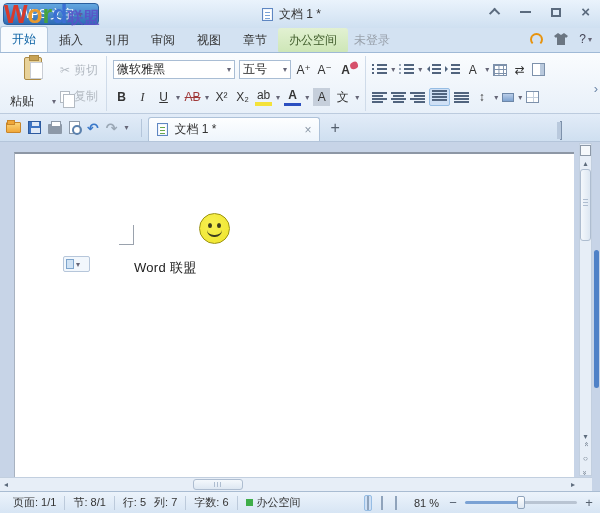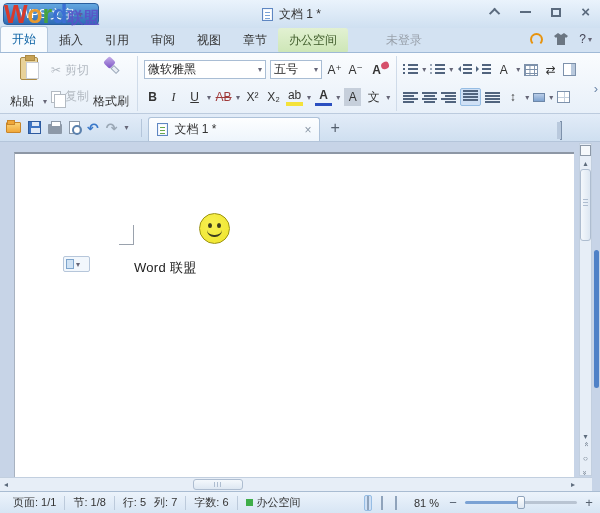--- a/index.html
+++ b/index.html
@@ -30,33 +30,33 @@
   .watermark { position:absolute; left:4px; top:2px; z-index:60; pointer-events:none; line-height:1; }
   .wm-line1 { font-size:25px; font-weight:bold; letter-spacing:0; }
   .wm-cn { font-size:16px; opacity:.85; }
   .wm-url { font-size:15px; font-weight:bold; color:#1717d8; text-decoration:underline; margin-top:-4px; }
 
   
   .menurow { position:relative; height:24px; display:flex; align-items:center; font-size:12px; }
   .mtab { padding:4px 11px; color:#333; white-space:nowrap; }
   .mtab.active { background:#f7fbfe; border:1px solid #b3c7dc; border-bottom:2px solid #25a3dd; border-radius:3px 3px 0 0; color:#0b62a4; }
   .mtab.green { background:linear-gradient(#e2f1d2,#cde6b6); border-radius:3px; color:#3d5a28; }
-  .login { color:#9aa2ac; margin-left:32px; padding:4px 6px; }
+  .login { color:#9aa2ac; margin-left:0; padding:4px 6px; }
   .menu-icons { position:absolute; right:8px; top:4px; display:flex; gap:11px; align-items:center; }
   .ic-refresh { width:13px; height:13px; border:2px solid #e8930c; border-radius:50%; border-bottom-color:transparent; }
   .ic-shirt { width:14px; height:12px; fill:#6b7682; }
   .helpq { font-size:12px; color:#445; display:flex; gap:2px; align-items:center; }
   .dd { font-size:8px; color:#667; }
 
   
   .ribbon { position:relative; height:62px; background:linear-gradient(#fafcfe,#e8f0f9);
             border-top:1px solid #9fb9d6; border-bottom:1px solid #bccbde; display:flex; padding:3px 2px 2px 6px; font-size:12px; }
   .rgroup { border-right:1px solid #cfdbe9; padding:0 6px 0 2px; margin-right:4px; display:flex; }
   .rcol { display:flex; flex-direction:column; align-items:center; justify-content:space-between; padding:1px 2px; }
-  .rlabel { font-size:12px; color:#333; display:flex; align-items:center; gap:9px; }
+  .rlabel { font-size:12px; color:#333; display:flex; align-items:center; gap:18px; }
   .dis { color:#b3bac2; }
   .smallrow { display:flex; align-items:center; gap:4px; font-size:12px; height:18px; }
 
   .ic-clipboard { position:relative; width:18px; height:23px; background:#e8d29a; border:1px solid #ab8a45; border-radius:2px; }
   .ic-clipboard:before { content:""; position:absolute; left:4px; top:-3px; width:8px; height:4px; background:#c7a254; border:1px solid #ab8a45; }
   .ic-clipboard:after { content:""; position:absolute; left:5px; top:4px; width:11px; height:15px; background:#fff; border:1px solid #c9cdd4; }
   .ic-copy { position:relative; width:10px; height:12px; border:1px solid #b3bac2; background:#fff; }
   .ic-copy:before { content:""; position:absolute; left:2px; top:2px; width:10px; height:12px; border:1px solid #b3bac2; background:#fff; }
   .ic-brush { position:relative; width:15px; height:15px; }
   .ic-brush:before { content:""; position:absolute; left:1px; top:1px; width:9px; height:9px; background:linear-gradient(135deg,#c7b2ea,#7b51c4); border-radius:2px; transform:rotate(45deg); }
@@ -248,24 +248,20 @@
       <div class="rcol" style="justify-content:space-around">
         <span class="smallrow dis">
           <span>✂</span>
           <span>剪切</span>
         </span>
         <span class="smallrow dis">
           <span class="ic-copy"></span>
           <span>复制</span>
         </span>
       </div>
-      <div class="rcol">
-        <span class="ic-brush"></span>
-        <span class="rlabel">格式刷</span>
-      </div>
     </div>
 
     <div class="rgroup" style="flex-direction:column; justify-content:space-around">
       <div class="smallrow">
         <span class="combo" style="width:122px">
           <span>微软雅黑</span>
           <span class="dd">▾</span>
         </span>
         <span class="combo" style="width:52px">
           <span>五号</span>
@@ -423,21 +419,21 @@
       <span class="sbtn" style="width:12px; margin-left:auto">▸</span>
     </div>
     <div class="corner-box"></div>
   </div>
 
   <div class="statusbar">
     <span class="seg">
         <span>页面: 1/1</span>
       </span>
     <span class="seg">
-        <span>节: 1/8</span>
+        <span>节: 8/1</span>
       </span>
     <span class="seg">
       <span>行: 5</span>
       <span>列: 7</span>
     </span>
     <span class="seg">
         <span>字数: 6</span>
       </span>
     <span class="spell">
       <span class="greensq"></span>

